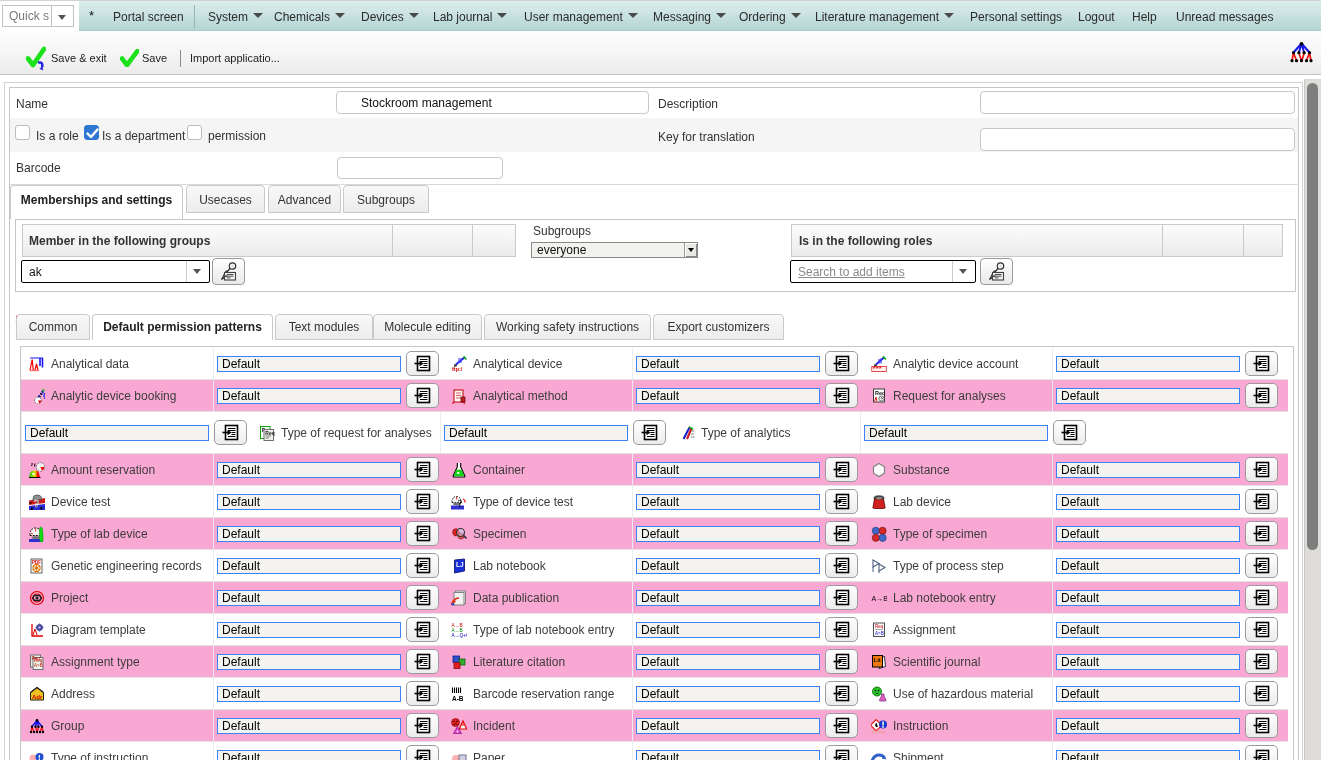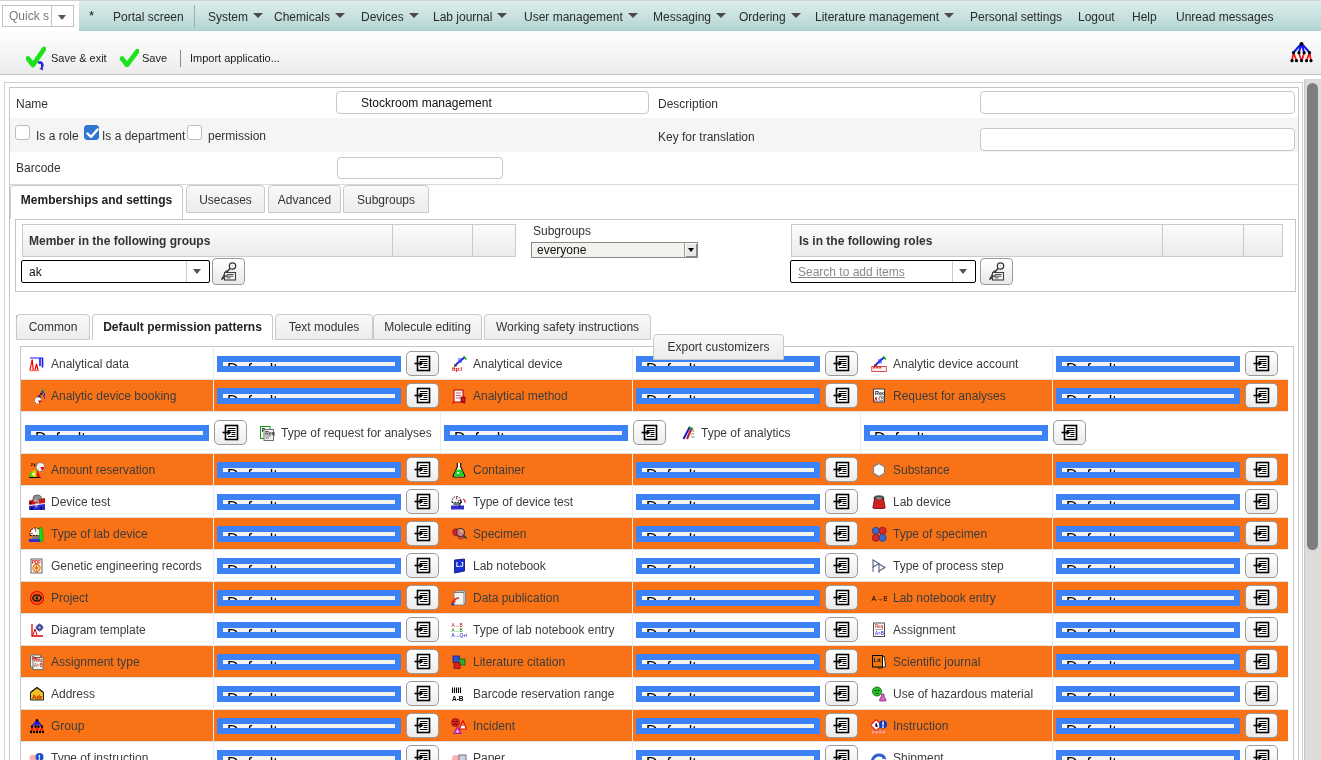--- a/index.html
+++ b/index.html
@@ -55,30 +55,30 @@
   background:linear-gradient(180deg,#fff,#e9e9e9); text-align:center; padding-top:2px; }
 .dsel { position:absolute; border:1px solid #8a8a8a; background:#f2f2ef; font-size:12px; color:#111; }
 .dsel .dtxt { position:absolute; left:5px; top:0px; }
 .dsel .dbtn { position:absolute; right:0px; top:0px; width:13px; height:100%; background:#e8e8e4;
   border-left:1px solid #999; box-shadow:inset 1px 1px 0 #fff, inset -1px -1px 0 #888; }
 .dsel .dbtn:after { content:''; position:absolute; left:3px; top:5px; border:3.5px solid transparent; border-top:4.5px solid #000; }
 
 .ppanel { position:absolute; left:20px; top:346px; width:1274px; height:414px; background:#fff; border:1px solid #c6c6c6; border-bottom:none; overflow:hidden; }
 .pgrid { position:absolute; left:0px; top:1px; width:1267px; }
 .prow { display:flex; align-items:center; height:32px; border-bottom:1px solid #e2e2e2; background:#fff; }
-.prow.odd { background:#f97316; }
+.prow.odd { background:#f9a8d4; }
 .prow.tall { height:42px; }
 .plabel { font-size:12px; color:#3c3c3c; padding-left:8px; line-height:14px; }
 .plabel.c0 { width:192px; } .plabel.c1 { width:189px; } .plabel.c2 { width:189px; }
 .pact.c0 { width:230px; } .pact.c1 { width:231px; } .pact.c2 { width:235px; }
 .icw { display:inline-block; width:16px; height:16px; vertical-align:-4px; margin-right:6px; }
 .ric { width:16px; height:16px; }
 .pact { display:flex; align-items:center; border-left:1px solid #ececec; align-self:stretch; }
-.pinput { display:inline-block; width:184px; height:16px; background:#f4f3f0; border:6px solid #3b82f6;
-  font-size:16px; color:#000; padding:0 0 0 4px; line-height:15px; margin-left:3px; white-space:nowrap; overflow:hidden; }
+.pinput { display:inline-block; width:184px; height:16px; background:#f4f3f0; border:1px solid #3b82f6;
+  font-size:12px; color:#000; padding:0 0 0 4px; line-height:15px; margin-left:3px; white-space:nowrap; overflow:hidden; }
 .pbtn { display:inline-block; width:33px; height:25px; border:1px solid #9a9a9a; border-radius:5px;
   background:linear-gradient(180deg,#fff,#ececec); text-align:center; padding-top:3px; margin-left:5px; }
 
 .sbar { position:absolute; left:1304px; top:79px; width:17px; height:681px; background:#dedcd9; border-left:1px solid #c9c7c4; }
 .sthumb { position:absolute; left:2px; top:4px; width:11px; height:467px; background:#7e7e7e; border-radius:6px; }
 .slabel { position:absolute; color:#b91c1c;margin-top:16px; }
 </style></head>
 <body>
 
 <div class="menubar">
@@ -210,21 +210,21 @@
 <circle cx="8.3" cy="15.2" r="1.1" fill="#404040"></circle>
 </svg></div>
 
 <span class="slabel" style="left:15px;top:297px;">Settings</span>
 
 <div class="tab" style="left:16px;top:314px;width:74px;height:26px;line-height:25px;">Common</div>
 <div class="tab active" style="left:92px;top:314px;width:181px;height:26px;line-height:25px;">Default permission patterns</div>
 <div class="tab" style="left:275px;top:314px;width:98px;height:26px;line-height:25px;">Text modules</div>
 <div class="tab" style="left:373px;top:314px;width:109px;height:26px;line-height:25px;">Molecule editing</div>
 <div class="tab" style="left:484px;top:314px;width:167px;height:26px;line-height:25px;">Working safety instructions</div>
-<div class="tab" style="left:653px;top:314px;width:131px;height:26px;line-height:25px;margin-top:20px;">Export customizers</div>
+<div class="tab" style="left:653px;top:314px;width:131px;height:26px;line-height:25px;">Export customizers</div>
 
 <div class="ppanel">
   <div class="pgrid">
 <div class="prow">
         <div class="plabel c0"><span class="icw"><svg class="ric" viewBox="0 0 16 16">
 <path d="M1 2 H14" stroke="#8a8aff" stroke-width="2" fill="none"></path>
 <path d="M11 2 V10 M13.5 2 V11.5" stroke="#1414f0" stroke-width="1.6" fill="none"></path>
 <path d="M1 14 L3.2 3.5 L4.2 14" stroke="#f00000" stroke-width="1.2" fill="none"></path>
 <path d="M6 14 L7.5 8 L9 14" stroke="#f00000" stroke-width="1.2" fill="none"></path>
 <path d="M0.5 14.5 H10" stroke="#ff6a6a" stroke-width="1.4" fill="none"></path>

